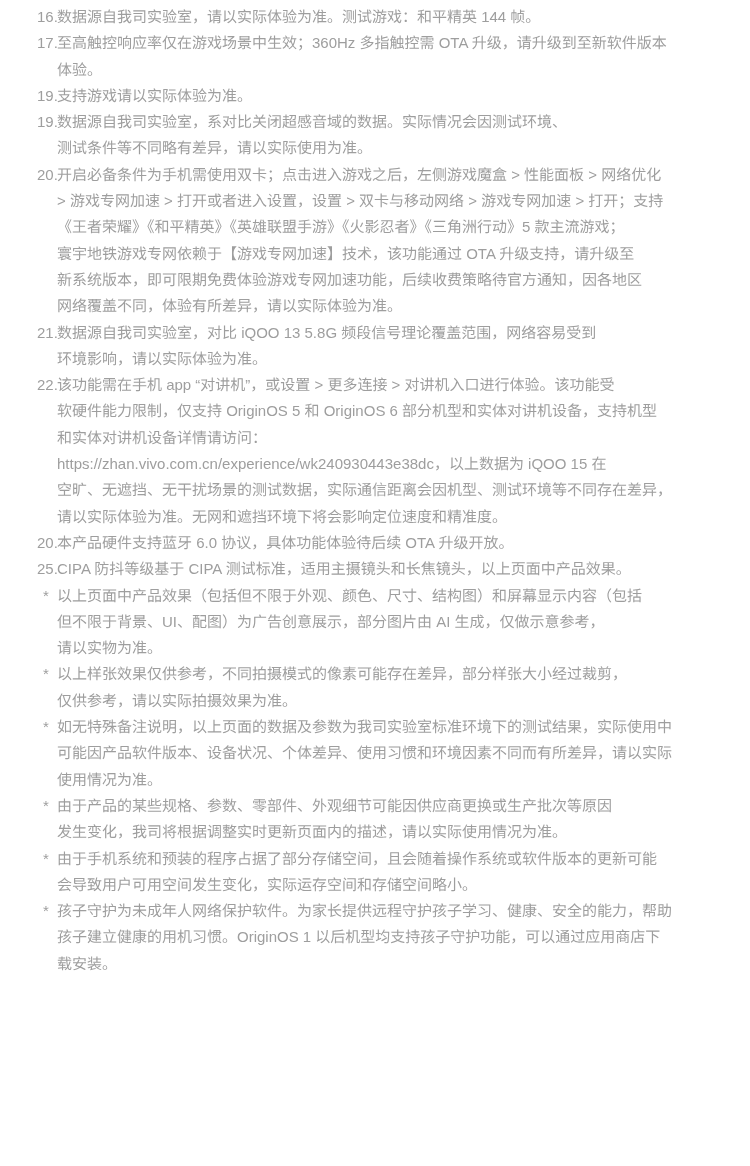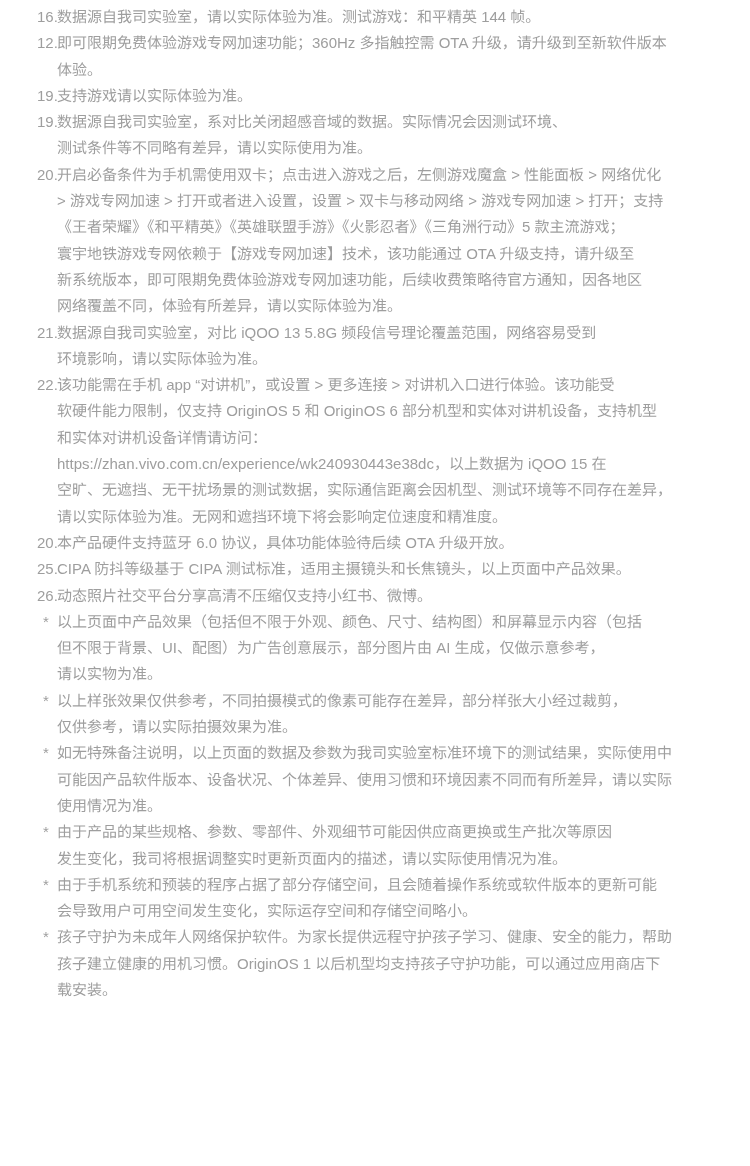--- a/index.html
+++ b/index.html
@@ -52,22 +52,22 @@
 <body>
 
 <section class="fn-section">
   <ol class="fn-list">
   <li class="fn-item">
     <span class="fn-marker">16.</span>
     <span class="fn-text">数据源自我司实验室，请以实际体验为准。测试游戏：和平精英 144 帧。</span>
   </li>
 
   <li class="fn-item">
-    <span class="fn-marker">12.</span>
-    <span class="fn-text">即可限期免费体验游戏专网加速功能；360Hz 多指触控需 OTA 升级，请升级到至新软件版本
+    <span class="fn-marker">17.</span>
+    <span class="fn-text">至高触控响应率仅在游戏场景中生效；360Hz 多指触控需 OTA 升级，请升级到至新软件版本
 体验。</span>
   </li>
 
   <li class="fn-item">
     <span class="fn-marker">19.</span>
     <span class="fn-text">支持游戏请以实际体验为准。</span>
   </li>
 
   <li class="fn-item">
     <span class="fn-marker">19.</span>
@@ -105,24 +105,20 @@
   <li class="fn-item">
     <span class="fn-marker">20.</span>
     <span class="fn-text">本产品硬件支持蓝牙 6.0 协议，具体功能体验待后续 OTA 升级开放。</span>
   </li>
 
   <li class="fn-item">
     <span class="fn-marker">25.</span>
     <span class="fn-text">CIPA 防抖等级基于 CIPA 测试标准，适用主摄镜头和长焦镜头，以上页面中产品效果。</span>
   </li>
 
-  <li class="fn-item">
-    <span class="fn-marker">26.</span>
-    <span class="fn-text">动态照片社交平台分享高清不压缩仅支持小红书、微博。</span>
-  </li>
 
   <li class="fn-item star">
     <span class="fn-marker">*</span>
     <span class="fn-text">以上页面中产品效果（包括但不限于外观、颜色、尺寸、结构图）和屏幕显示内容（包括
 但不限于背景、UI、配图）为广告创意展示，部分图片由 AI 生成，仅做示意参考，
 请以实物为准。</span>
   </li>
 
   <li class="fn-item star">
     <span class="fn-marker">*</span>

